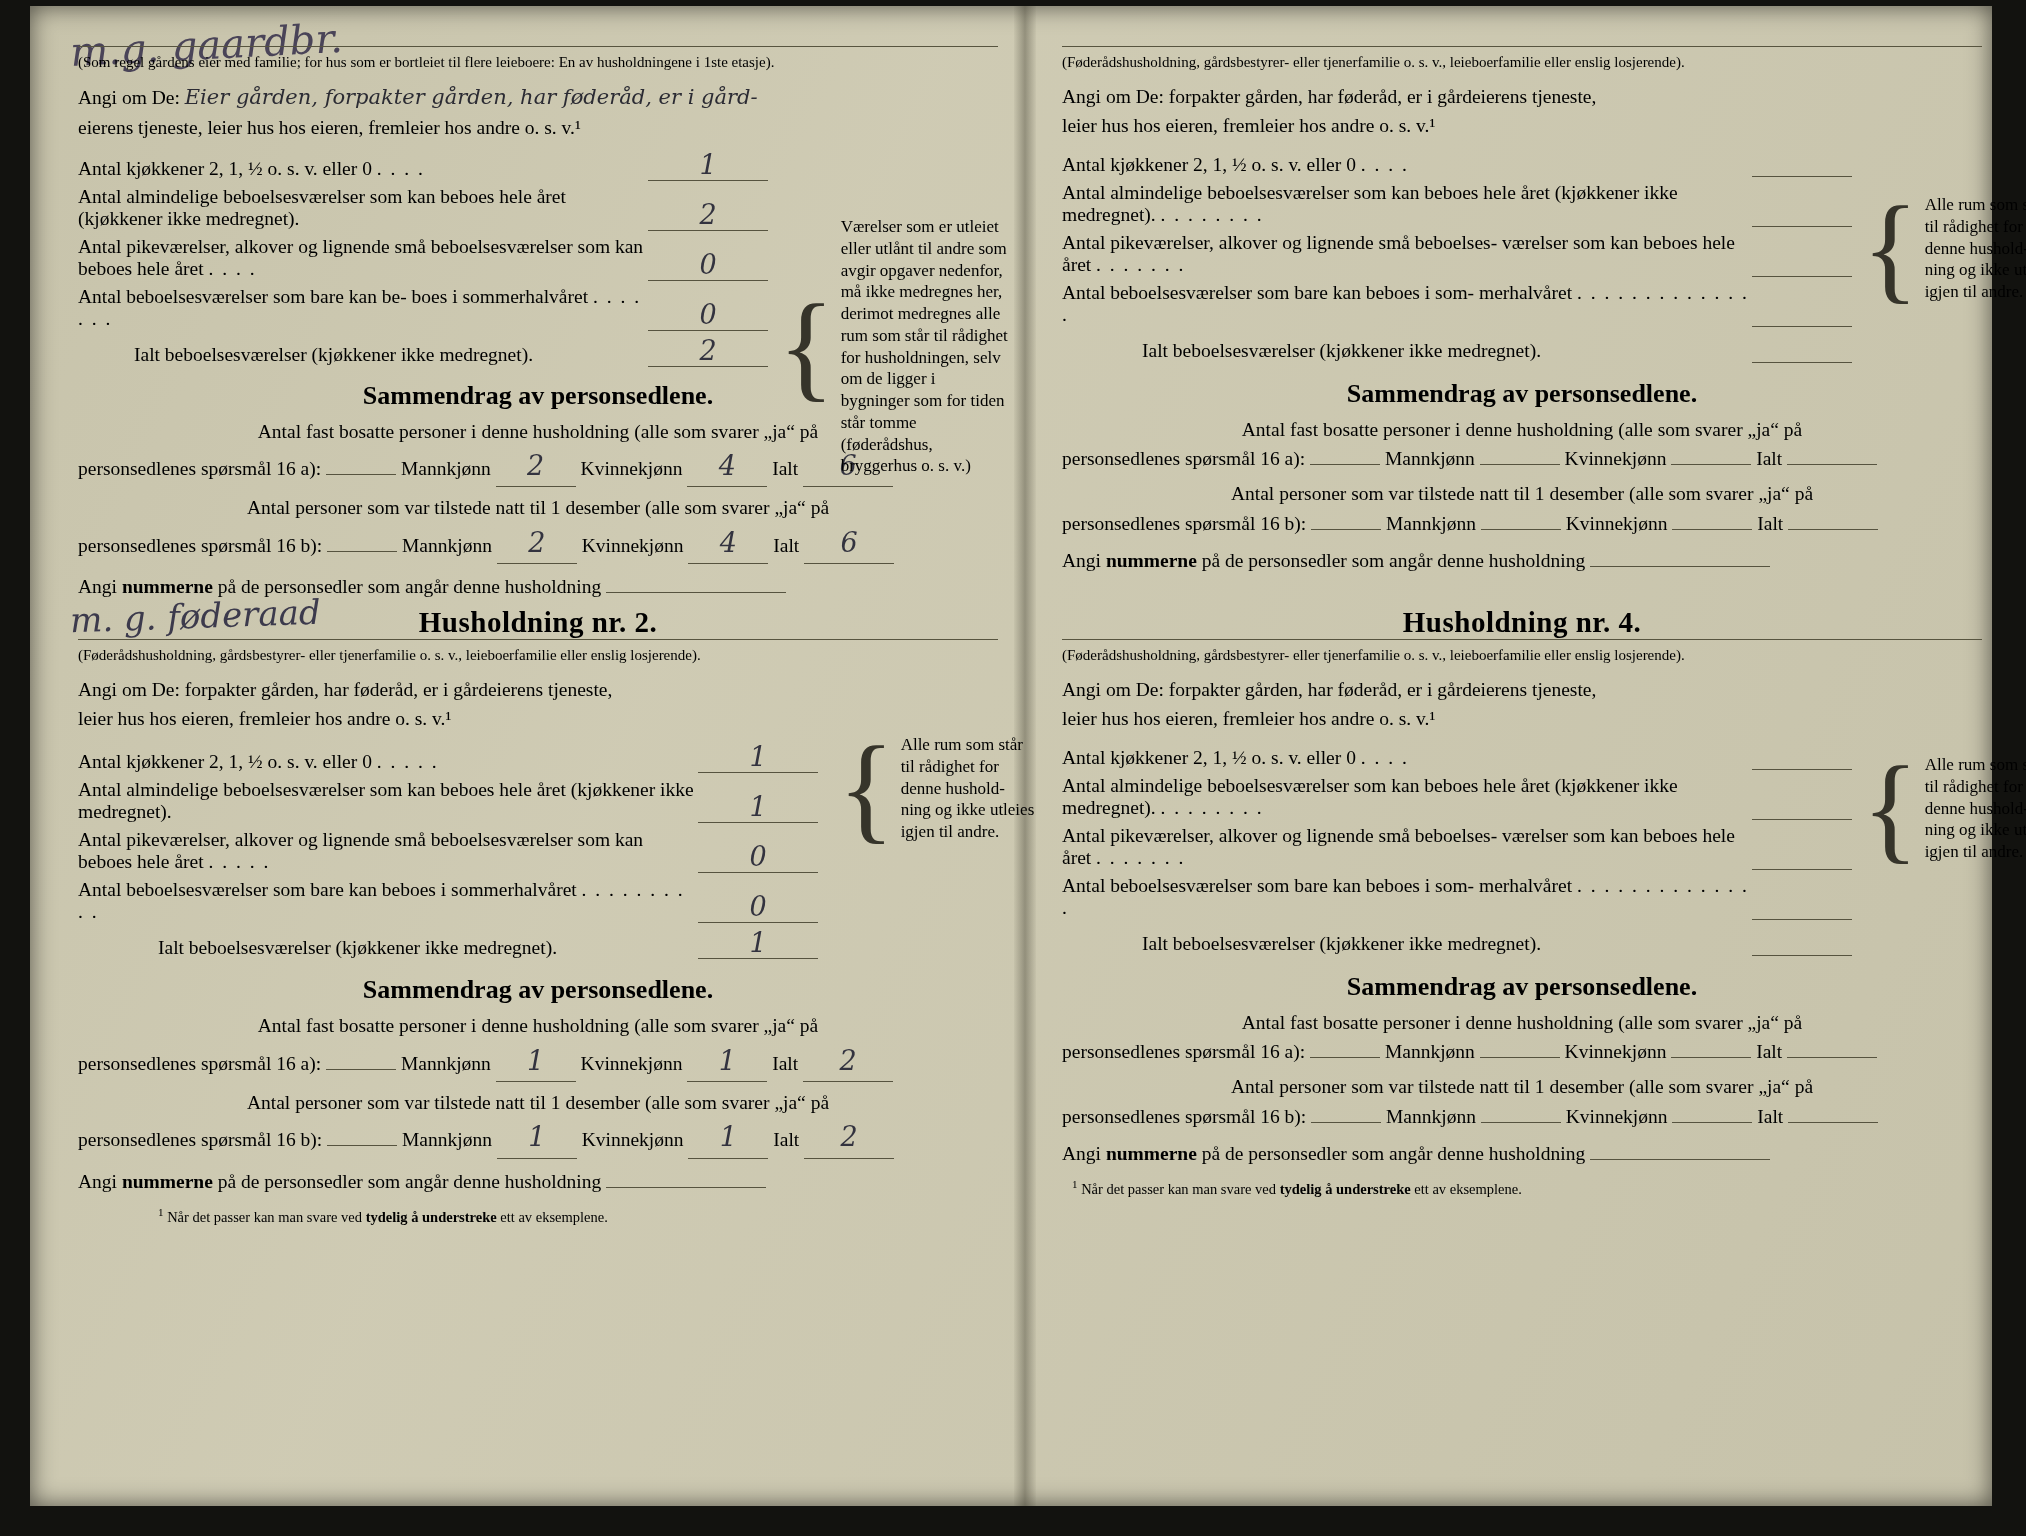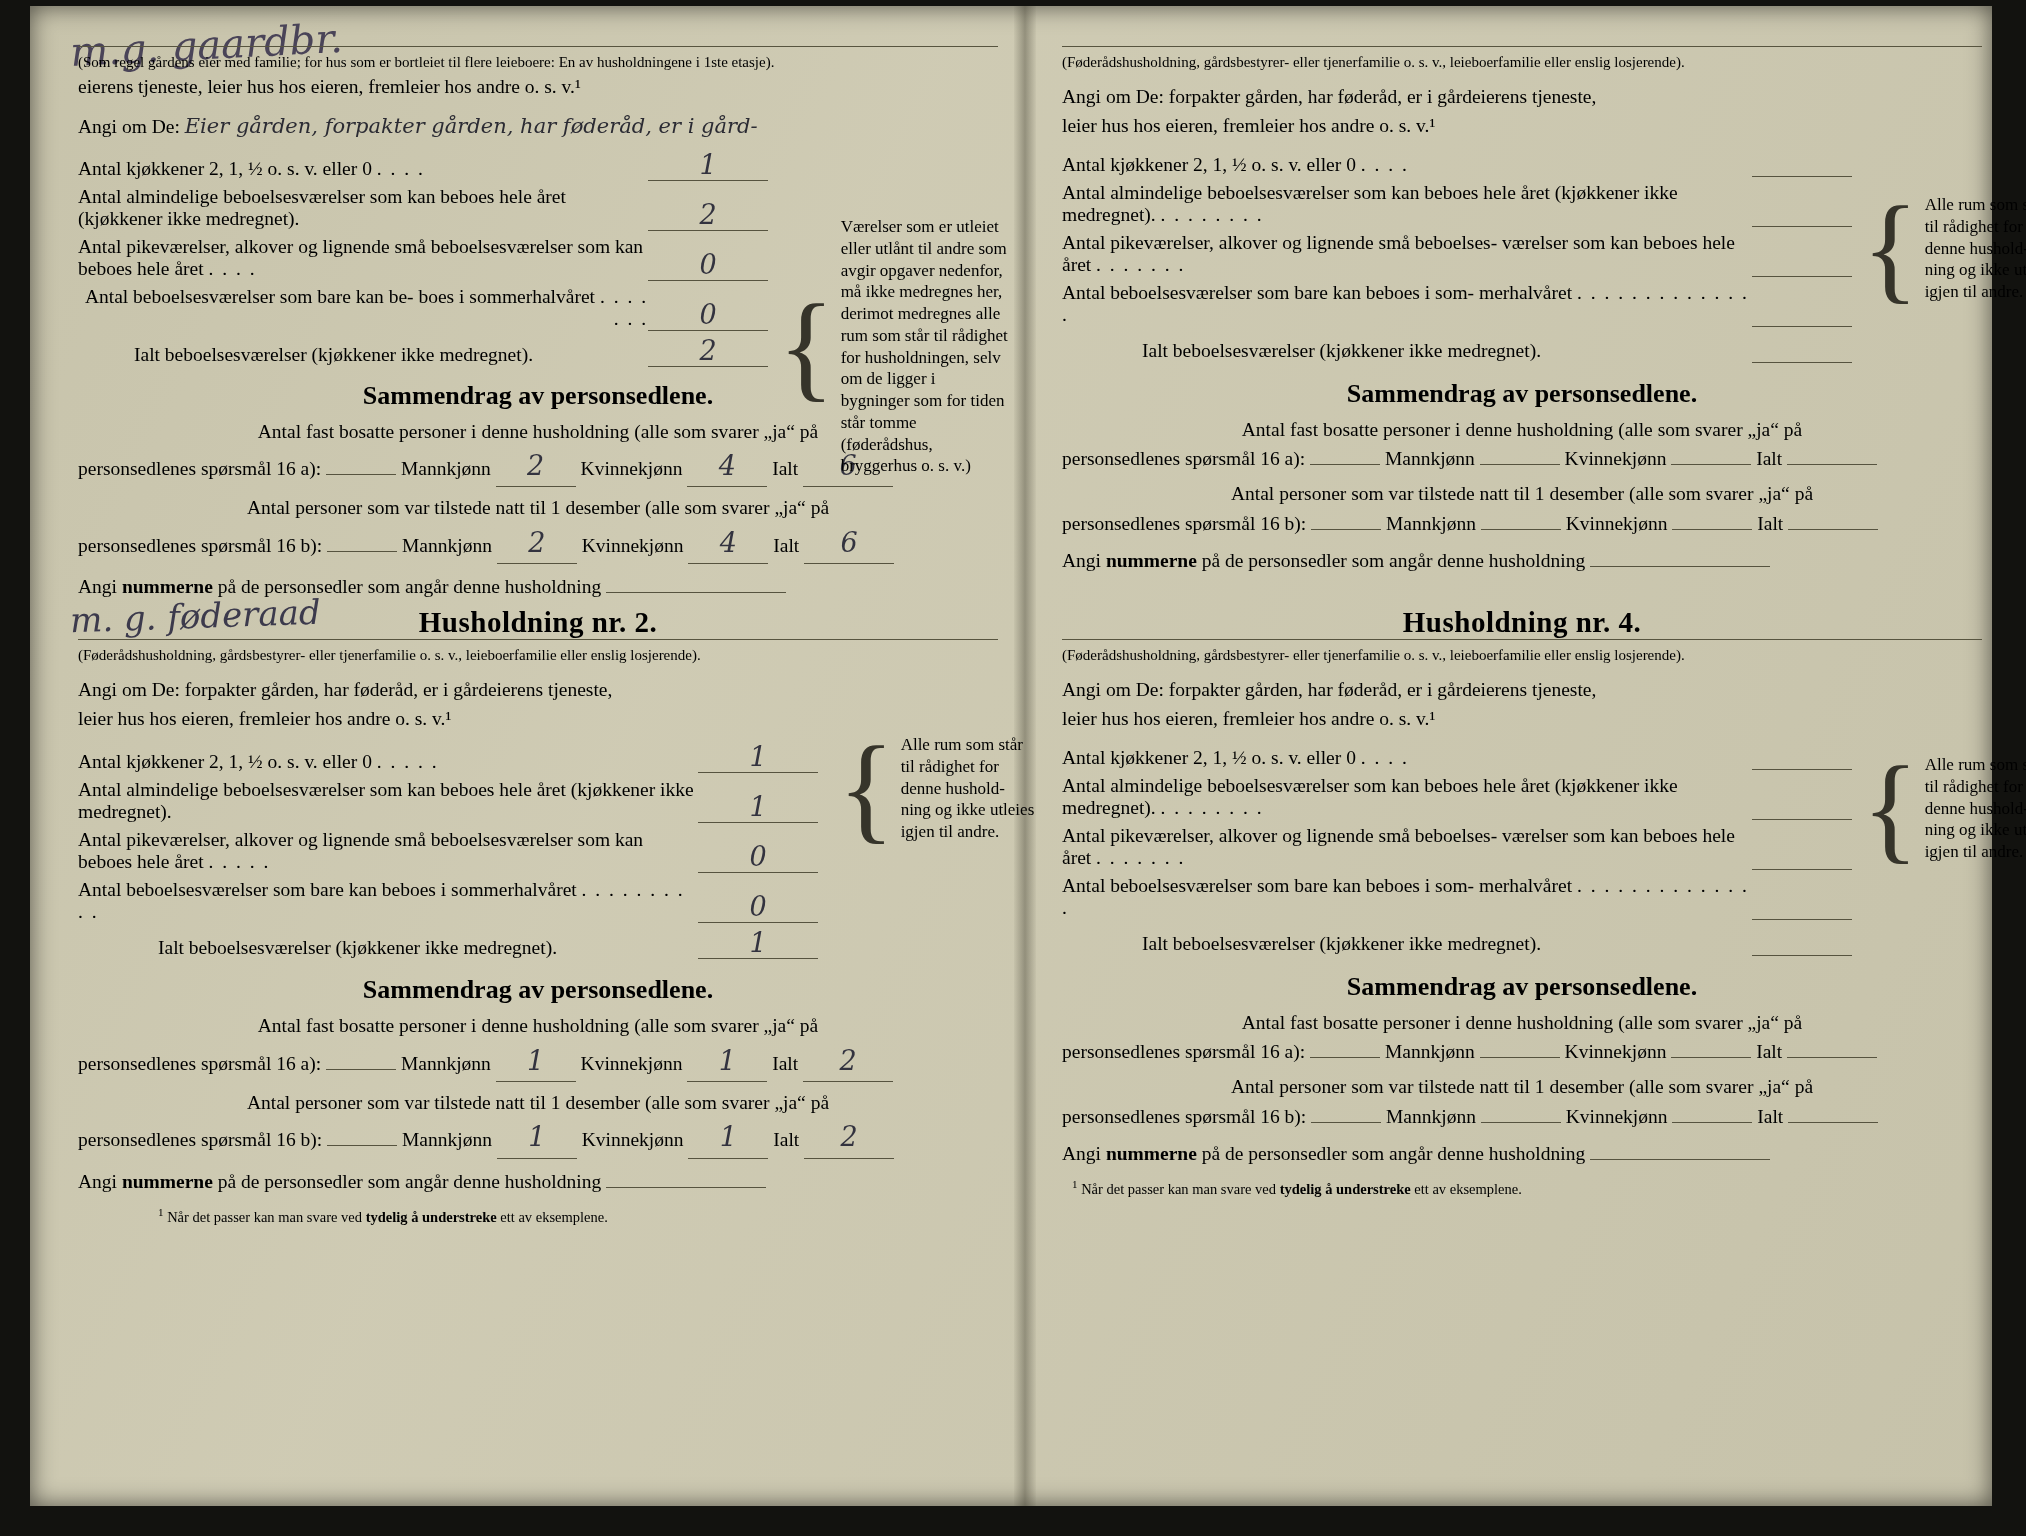--- a/index.html
+++ b/index.html
@@ -40,44 +40,44 @@
   <div class="sheet">
     <div class="fold"></div>
 
     <div class="topnote">m.g. gaardbr.</div>
     <div class="topnote2">m. g. føderaad</div>
 
     <div class="block" style="left:48px;top:40px;width:920px;">
       <hr class="hrhdr">
       <div class="sub" style="margin-top:-4px;">(Som regel gårdens eier med familie; for hus som er bortleiet til flere leieboere: En av husholdningene i 1ste etasje).</div>
 
-      <div class="ln">eierens tjeneste, leier hus hos eieren, fremleier hos andre o. s. v.¹</div>
       <div class="ln" style="margin-top:10px;">
         <span>Angi om De:</span>
         <span class="hand" style="font-size:21px;">Eier gården, forpakter gården, har føderåd, er i gård-</span>
       </div>
+      <div class="ln">eierens tjeneste, leier hus hos eieren, fremleier hos andre o. s. v.¹</div>
 
       <table class="q" style="margin-top:6px;width:690px;">
         <tbody>
             <tr>
           <td style="padding-top:6px;"><span>Antal kjøkkener 2, 1, ½ o. s. v. eller 0</span>
             <span class="dots">.  .  .  .</span></td>
           <td class="valcell"><span class="hv" style="position:static;">1</span></td>
         </tr>
         <tr>
           <td style="padding-top:6px;"><span>Antal almindelige beboelsesværelser som kan beboes hele året (kjøkkener ikke medregnet).</span></td>
           <td class="valcell"><span class="hv" style="position:static;">2</span></td>
         </tr>
         <tr>
           <td style="padding-top:6px;"><span>Antal pikeværelser, alkover og lignende små beboelsesværelser som kan beboes hele året</span>
             <span class="dots">.  .  .  .</span></td>
           <td class="valcell"><span class="hv" style="position:static;">0</span></td>
         </tr>
         <tr>
-          <td style="padding-top:6px;text-align:right;"><span>Antal beboelsesværelser som bare kan be- boes i sommerhalvåret</span>
+          <td style="padding-top:6px;"><span>Antal beboelsesværelser som bare kan be- boes i sommerhalvåret</span>
             <span class="dots">.  .  .  .  .  .  .</span></td>
           <td class="valcell"><span class="hv" style="position:static;">0</span></td>
         </tr>
         <tr>
           <td style="padding-top:14px;padding-left:56px;"><span>Ialt beboelsesværelser (kjøkkener ikke medregnet).</span></td>
           <td class="valcell"><span class="hv" style="position:static;">2</span></td>
         </tr>
       </tbody>
         </table>
 

